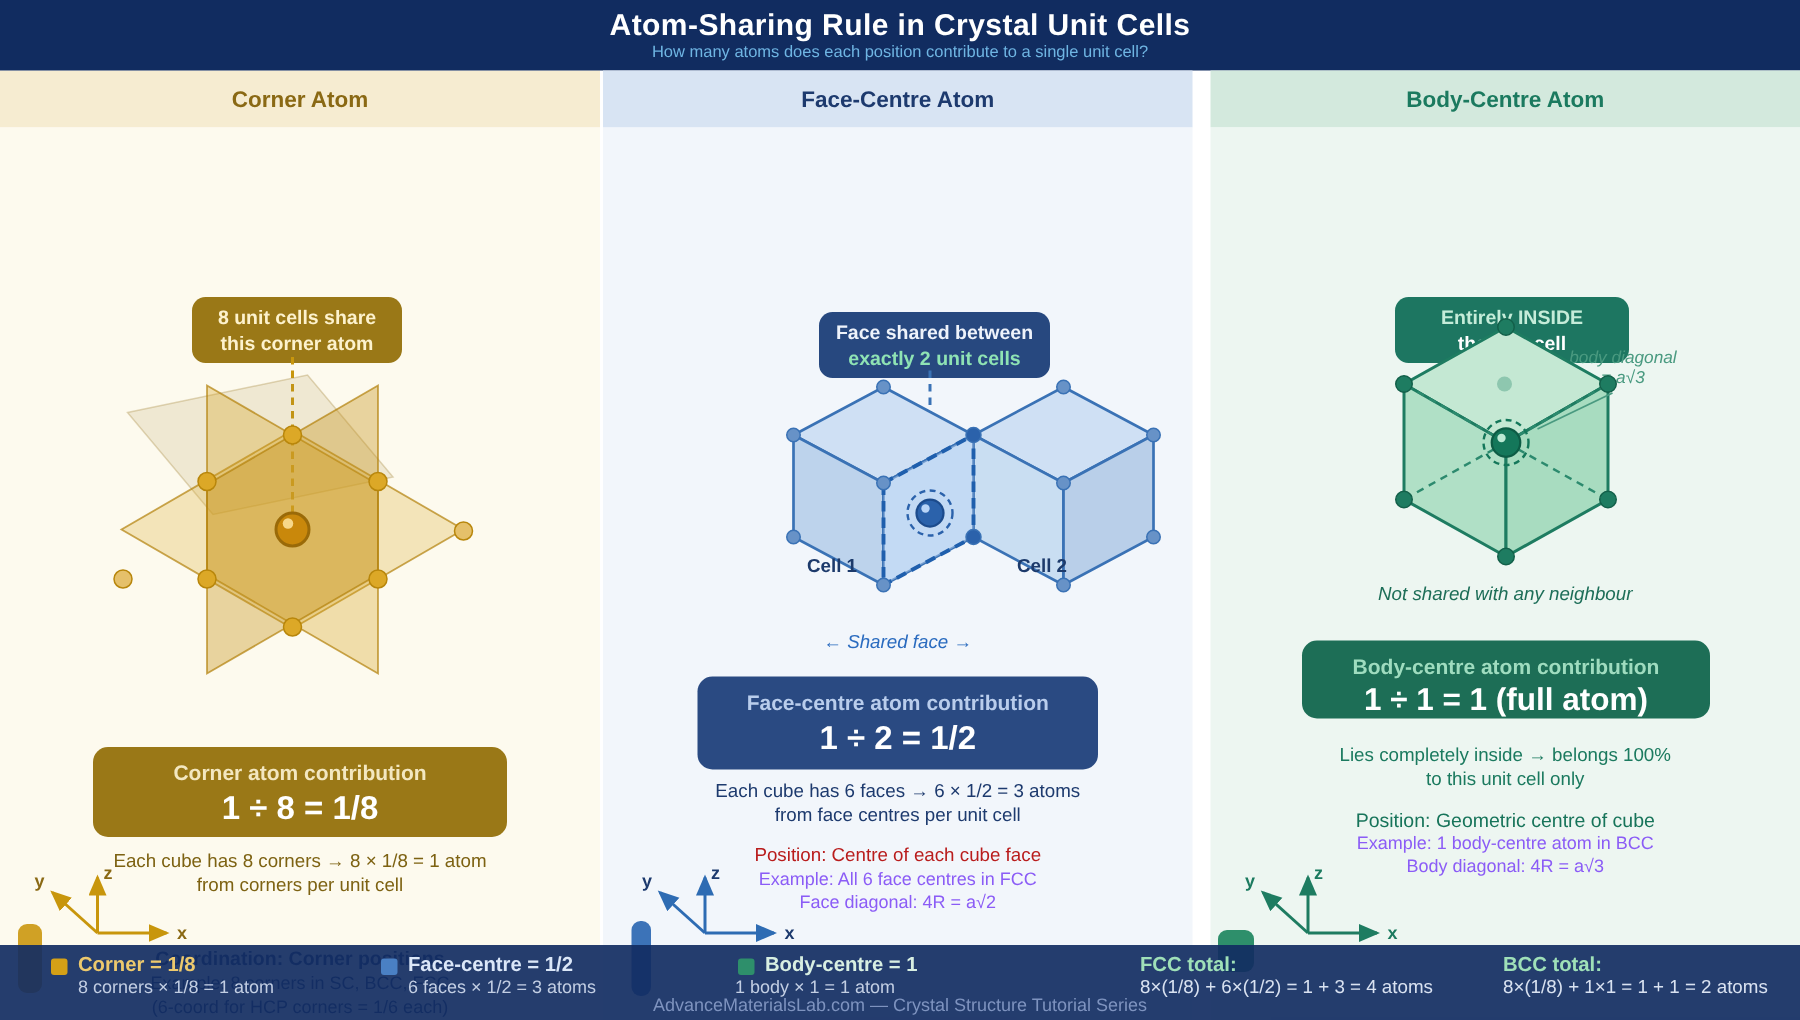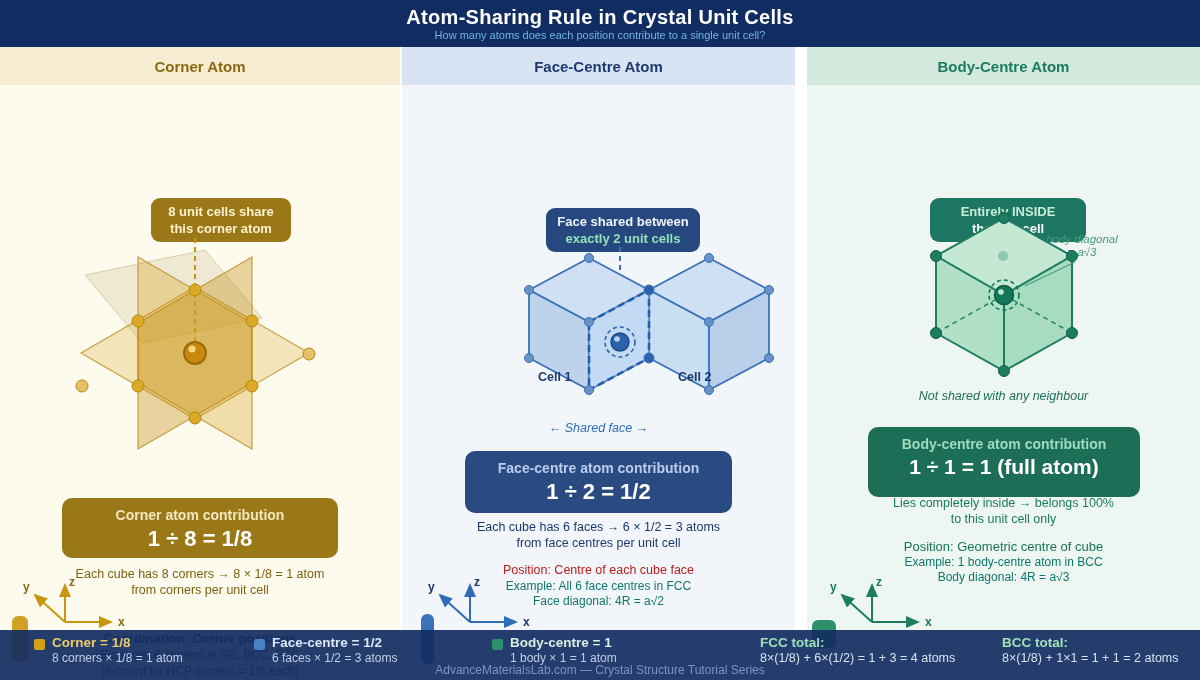--- a/index.html
+++ b/index.html
@@ -17,39 +17,39 @@
   .band.face{left:402px;width:393px;background:#d8e4f3;color:#1d3a6e;}
   .band.body{left:807px;width:393px;background:#d3e9dd;color:#1b7a5f;}
   
   .colbg{top:85px;height:595px;}
   .colbg.corner{left:0;width:400px;background:#fdfaee;}
   .colbg.face{left:402px;width:393px;background:#f2f6fb;}
   .colbg.body{left:807px;width:393px;background:#edf6f1;}
   
   .callout{border-radius:9px;text-align:center;font-size:13px;font-weight:bold;
            line-height:17px;padding:5px 4px;}
-  .callout.gold{background:#9a7817;color:#fdf2cd;margin-left:23px;}
+  .callout.gold{background:#9a7817;color:#fdf2cd;}
   .callout.navy{background:#27487f;color:#eef3fb;}
   .callout.navy .ln2{color:#8fe3b4;}
   .callout.teal{background:#1d7661;color:#c5ecd9;}
   .callout.teal .ln2{color:#ffffff;}
   
   .cbox{border-radius:10px;text-align:center;}
   .cbox .bt{font-size:14px;font-weight:bold;margin-top:9px;}
   .cbox .bf{font-size:22px;font-weight:bold;color:#ffffff;margin-top:3px;}
   .cbox.gold{background:#9a7817;}  .cbox.gold .bt{color:#f3e7c0;}
   .cbox.navy{background:#2a4a82;}  .cbox.navy .bt{color:#b9cdec;}
   .cbox.teal{background:#1d6e56;}  .cbox.teal .bt{color:#9fdcbf;}
   .cbox.teal .bf{font-size:21px;}
   .note{text-align:center;font-size:12.5px;line-height:16px;}
   .note.gold{color:#7d6212;}
   .note.navy{color:#1d3a6e;}
   .note.teal{color:#1b7a5f;}
   .posline{text-align:center;font-size:12.5px;line-height:15.5px;}
-  .muted{color:#0f766e;font-size:12px;}
+  .muted{color:#8b5cf6;font-size:12px;}
   .italic{font-style:italic;}
   
   .footer{left:0;top:630px;width:1200px;height:50px;background:rgba(18,44,98,0.92);}
   .lg-label{font-size:13.5px;font-weight:bold;}
   .lg-detail{font-size:12px;color:#c2cee3;}
   .swatch{width:11px;height:11px;border-radius:2px;}
   .total-label{font-size:13.5px;font-weight:bold;color:#9fe0b8;}
   .total-value{font-size:12.5px;color:#d9e2f1;}
   .watermark{width:1200px;text-align:center;font-size:12px;color:#7e93bf;}
   
@@ -237,21 +237,21 @@
         <circle cx="129" cy="123" r="5.5"></circle>
         <circle cx="129" cy="46" r="5.5"></circle>
     </g>
     <circle cx="197" cy="85" r="15" fill="none" stroke="#14775a" stroke-width="1.6" stroke-dasharray="4,3"></circle>
     <circle cx="197" cy="85" r="9.5" fill="#14775a" stroke="#0d5c45" stroke-width="1.5"></circle>
     <circle cx="194" cy="82" r="2.8" fill="rgba(205,245,225,0.9)"></circle>
   </svg>
 
   <div class="abs posline italic" style="left:807px;top:389px;width:393px;color:#1d6e58;font-size:12.5px;">Not shared with any neighbour</div>
 
-  <div class="abs cbox teal" style="left:868px;top:427px;width:272px;height:70px;">
+  <div class="abs cbox teal" style="left:868px;top:427px;width:272px;height:52px;">
     <div class="bt">Body-centre atom contribution</div>
     <div class="bf">1 ÷ 1 = 1 (full atom)</div>
   </div>
   <div class="abs note teal" style="left:807px;top:495px;width:393px;">
     <div>Lies completely inside → belongs 100%</div>
     <div>to this unit cell only</div>
   </div>
   <div class="abs" style="left:807px;top:539px;width:393px;">
     <div class="posline" style="color:#17745a;font-size:13px;">Position: Geometric centre of cube</div>
     <div class="posline muted">Example: 1 body-centre atom in BCC</div>
@@ -278,21 +278,21 @@
   <div class="abs swatch" style="left: 34px; top: 639px; background-color: rgb(212, 160, 23);"></div>
   <div class="abs lg-label" style="left:52px;top:635px;color:#edc96d;">Corner = 1/8</div>
   <div class="abs lg-detail" style="left:52px;top:651px;">8 corners × 1/8 = 1 atom</div>
 
   <div class="abs swatch" style="left: 254px; top: 639px; background-color: rgb(74, 128, 196);"></div>
   <div class="abs lg-label" style="left:272px;top:635px;color:#dbe7f8;">Face-centre = 1/2</div>
   <div class="abs lg-detail" style="left:272px;top:651px;">6 faces × 1/2 = 3 atoms</div>
 
   <div class="abs swatch" style="left: 492px; top: 639px; background-color: rgb(46, 143, 107);"></div>
   <div class="abs lg-label" style="left:510px;top:635px;color:#d8efe2;">Body-centre = 1</div>
-  <div class="abs lg-detail" style="left:510px;top:651px;">1 body × 1 = 1 atom</div>
+  <div class="abs lg-detail" style="left:490px;top:651px;">1 body × 1 = 1 atom</div>
 
   <div class="abs total-label" style="left:760px;top:635px;">FCC total:</div>
   <div class="abs total-value" style="left:760px;top:651px;">8×(1/8) + 6×(1/2) = 1 + 3 = 4 atoms</div>
   <div class="abs total-label" style="left:1002px;top:635px;">BCC total:</div>
   <div class="abs total-value" style="left:1002px;top:651px;">8×(1/8) + 1×1 = 1 + 1 = 2 atoms</div>
 
   <div class="abs watermark" style="left:0;top:663px;">AdvanceMaterialsLab.com — Crystal Structure Tutorial Series</div>
 
 </div>
 

